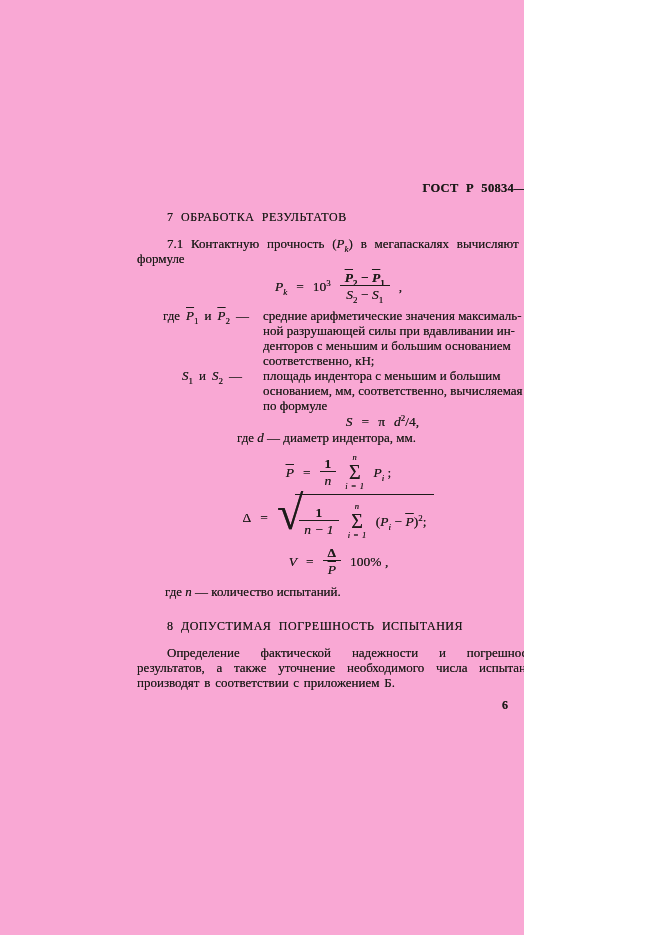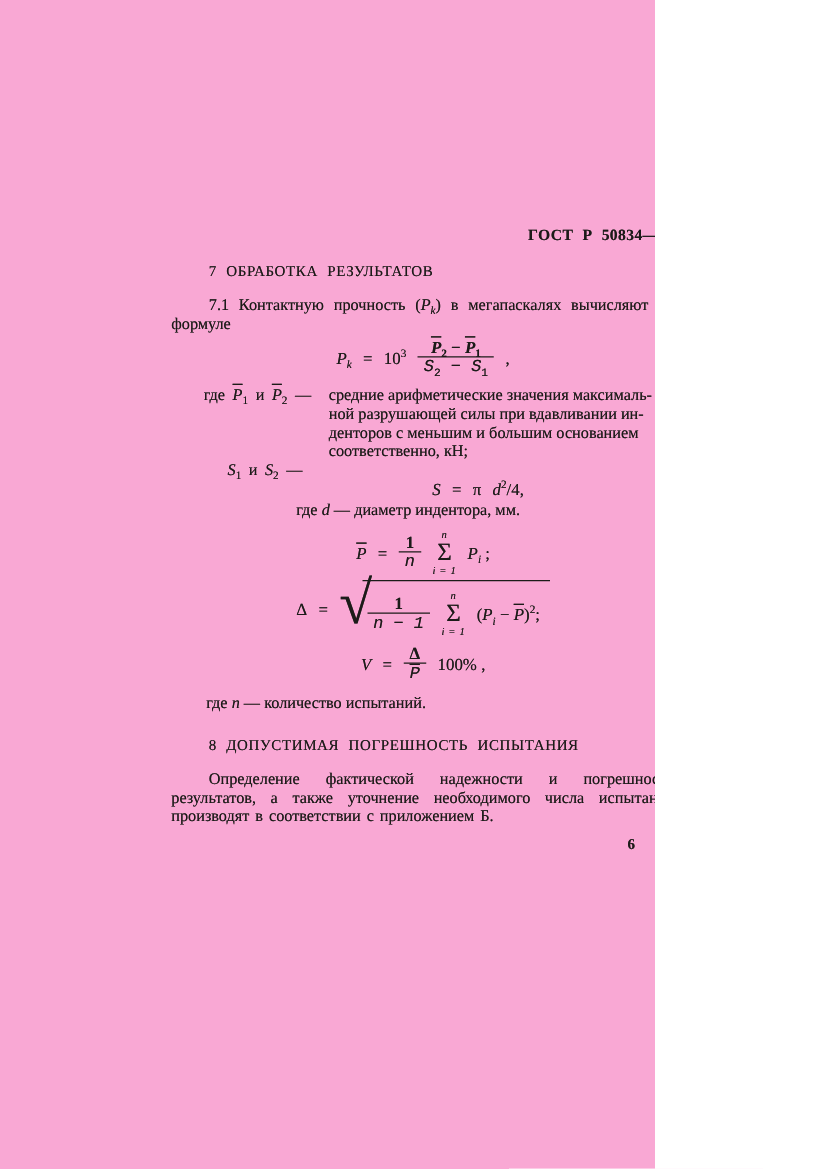--- a/index.html
+++ b/index.html
@@ -16,21 +16,21 @@
   .sec-heading { font-size:12px; font-weight:normal; letter-spacing:0.5px; word-spacing:4px; margin:0 0 11px 30px; }
   .para { text-align:justify; text-indent:30px; margin:0; word-spacing:1.5px; }
   .it { font-style:italic; }
   .ov { font-style:italic; text-decoration:overline; }
   sub { font-size:9px; line-height:0; }
   sup { font-size:9px; line-height:0; }
   .formula { display:flex; justify-content:center; align-items:center; gap:9px; font-size:13.5px; }
   .fitem { white-space:nowrap; }
   .frac { display:inline-flex; flex-direction:column; align-items:stretch; text-align:center; }
   .frac .num { display:block; padding:0 5px 1px; line-height:13px;font-weight:bold; }
-  .frac .den { display:block; border-top:1px solid #1c1b19; padding:2px 5px 0; line-height:13px;font-family:Liberation Mono, monospace; }
+  .frac .den { display:block; border-top:1px solid #1c1b19; padding:2px 5px 0; line-height:13px; }
   .sum { display:inline-flex; flex-direction:column; align-items:center; }
   .sum .lim { font-size:8.5px; font-style:italic; line-height:9px; letter-spacing:0.5px; }
   .sum .sigma { font-size:20px; line-height:18px; padding:1px 0; }
   .sqrt { display:inline-flex; align-items:flex-start; }
   .radical { font-size:48px; line-height:40px; font-weight:400; font-style:normal; }
   .sqrt-body { display:inline-flex; align-items:center; gap:9px; border-top:1.5px solid #1c1b19; margin-left:-8px; margin-top:1px; padding:7px 8px 2px 4px; }
   .f1 { margin:5px 0 7px; }
   .f2 { margin:1px 0 1px; transform:translateX(44px); }
   .f3 { margin:8px 0 2px; }
   .f4 { margin:2px 0 2px; }
@@ -87,20 +87,23 @@
 соответственно, кН;</div>
     </div>
 
     <div class="def-row">
       <div class="def-label ls">
         <span class="fitem"><span class="it">S</span><sub>1</sub></span>
         <span>и</span>
         <span class="fitem"><span class="it">S</span><sub>2</sub></span>
         <span>—</span>
       </div>
+      <div class="def-text">площадь индентора с меньшим и большим
+основанием, мм, соответственно, вычисляемая
+по формуле</div>
     </div>
 
     <div class="formula f2">
       <span class="it">S</span>
       <span>=</span>
       <span>π</span>
       <span class="fitem"><span class="it">d</span><sup>2</sup><span>/4,</span></span>
     </div>
 
     <div class="def-inline-d">

